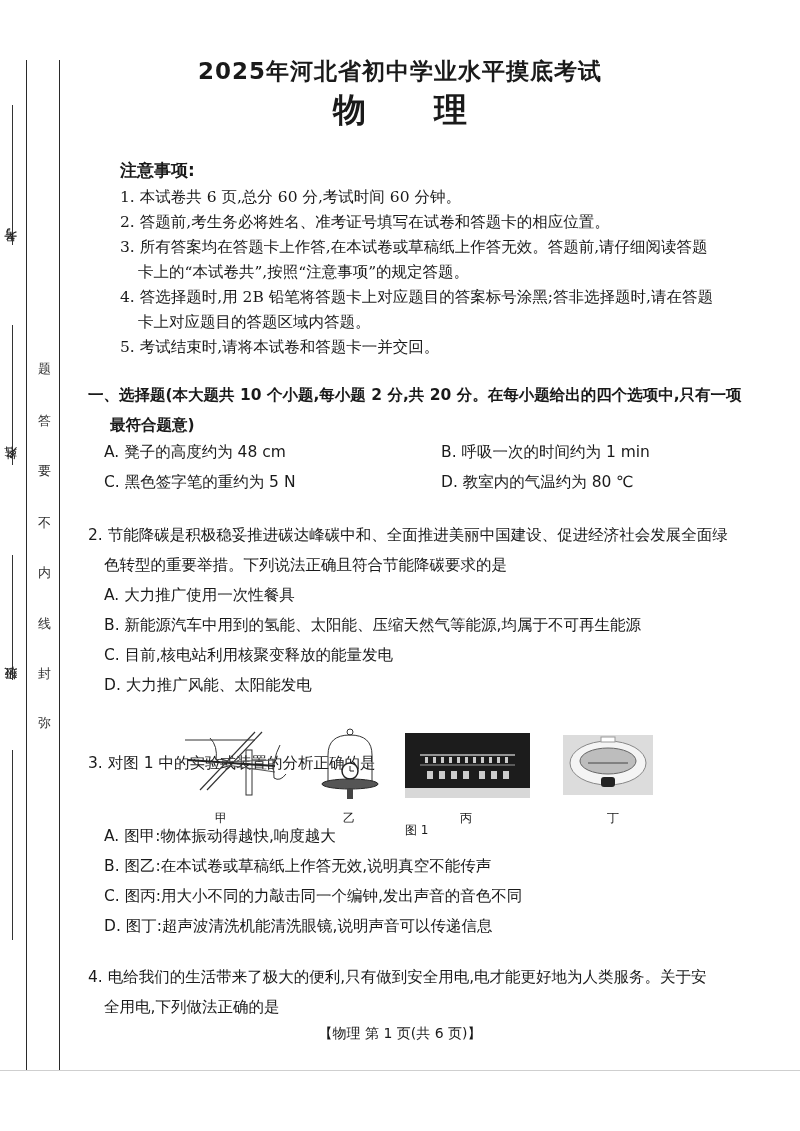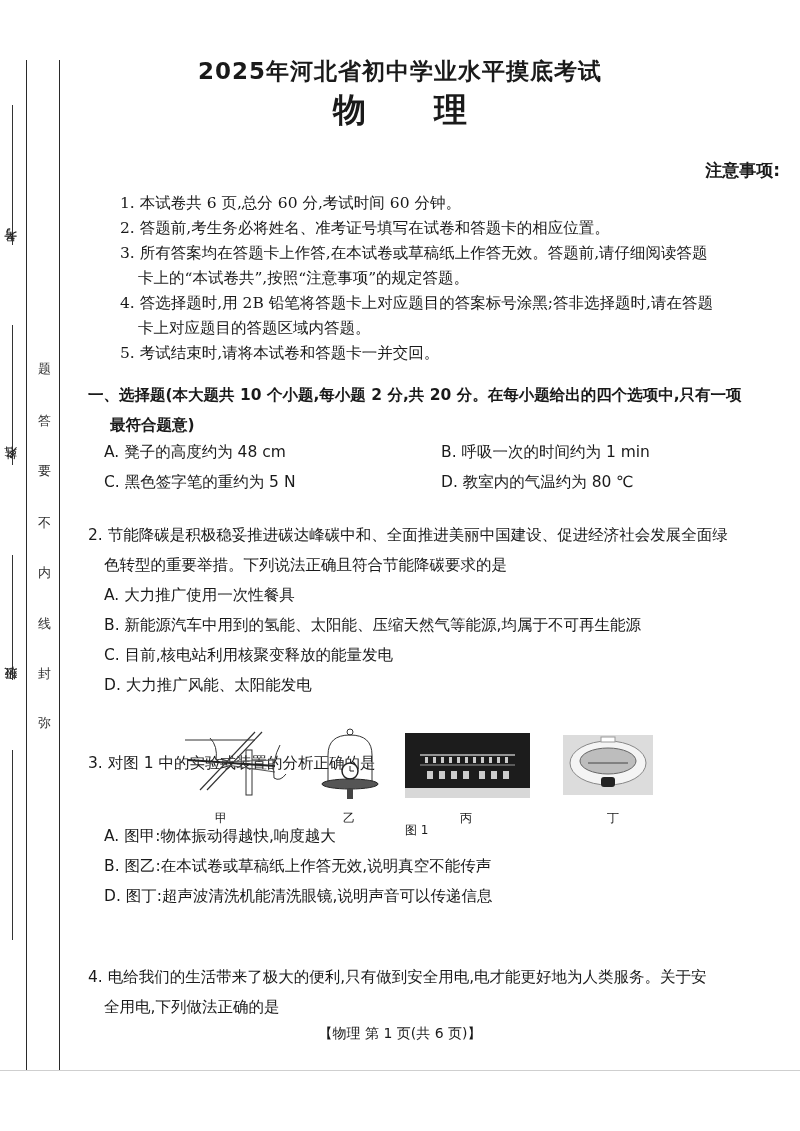--- a/index.html
+++ b/index.html
@@ -19,21 +19,21 @@
   .seal-char { position: absolute; left: 38px; font-size: 13px; color: #333; }
 
   
   .title { position: absolute; left: 0; width: 800px; top: 56px; text-align: center;
            font-family: "DejaVu Sans", sans-serif; font-size: 23px; font-weight: bold; letter-spacing: 1px; }
   .subject { position: absolute; left: 0; width: 800px; top: 88px; text-align: center;
              font-family: "DejaVu Sans", sans-serif; font-size: 33px; font-weight: bold; word-spacing: 0; }
   .subject span { display: inline-block; margin: 0 34px; }
 
   .notice { position: absolute; left: 120px; top: 158px; width: 660px; font-size: 15.5px; line-height: 25px; }
-  .notice-head { font-family: "DejaVu Sans", sans-serif; font-weight: bold; font-size: 17px; margin-bottom: 8px; text-align: right; }
+  .notice-head { font-family: "DejaVu Sans", sans-serif; font-weight: bold; font-size: 17px; margin-bottom: 2px; }
   .notice .item { margin: 0; }
   .notice .cont { padding-left: 18px; }
 
   .section-head { position: absolute; left: 88px; top: 380px; width: 690px; font-family: "DejaVu Sans", sans-serif;
                   font-weight: bold; font-size: 15.5px; line-height: 30px; }
   .section-head .cont { padding-left: 22px; }
 
   .qblock { position: absolute; left: 88px; width: 690px; font-family: "DejaVu Sans", sans-serif;
             font-size: 15.5px; line-height: 30px; }
   .qblock .opt { padding-left: 16px; }
@@ -181,20 +181,21 @@
       <rect x="38" y="42" width="14" height="10" rx="3" fill="#222"></rect>
       <rect x="38" y="2" width="14" height="5" fill="#fff" stroke="#999"></rect>
     </svg>
     <div class="fig-label" style="left:437px;top:85px;">丁</div>
   </div>
   <div class="fig-caption">图 1</div>
 
   <div class="qblock" style="top:821px;">
     <div class="opt">A. 图甲:物体振动得越快,响度越大</div>
     <div class="opt">B. 图乙:在本试卷或草稿纸上作答无效,说明真空不能传声</div>
+    <div class="opt">C. 图丙:用大小不同的力敲击同一个编钟,发出声音的音色不同</div>
     <div class="opt">D. 图丁:超声波清洗机能清洗眼镜,说明声音可以传递信息</div>
   </div>
 
   <div class="qblock" style="top:962px;">
     <div>4. 电给我们的生活带来了极大的便利,只有做到安全用电,电才能更好地为人类服务。关于安</div>
     <div class="cont">全用电,下列做法正确的是</div>
   </div>
 
   <div class="footer">【物理  第 1 页(共 6 页)】</div>
 </div>

